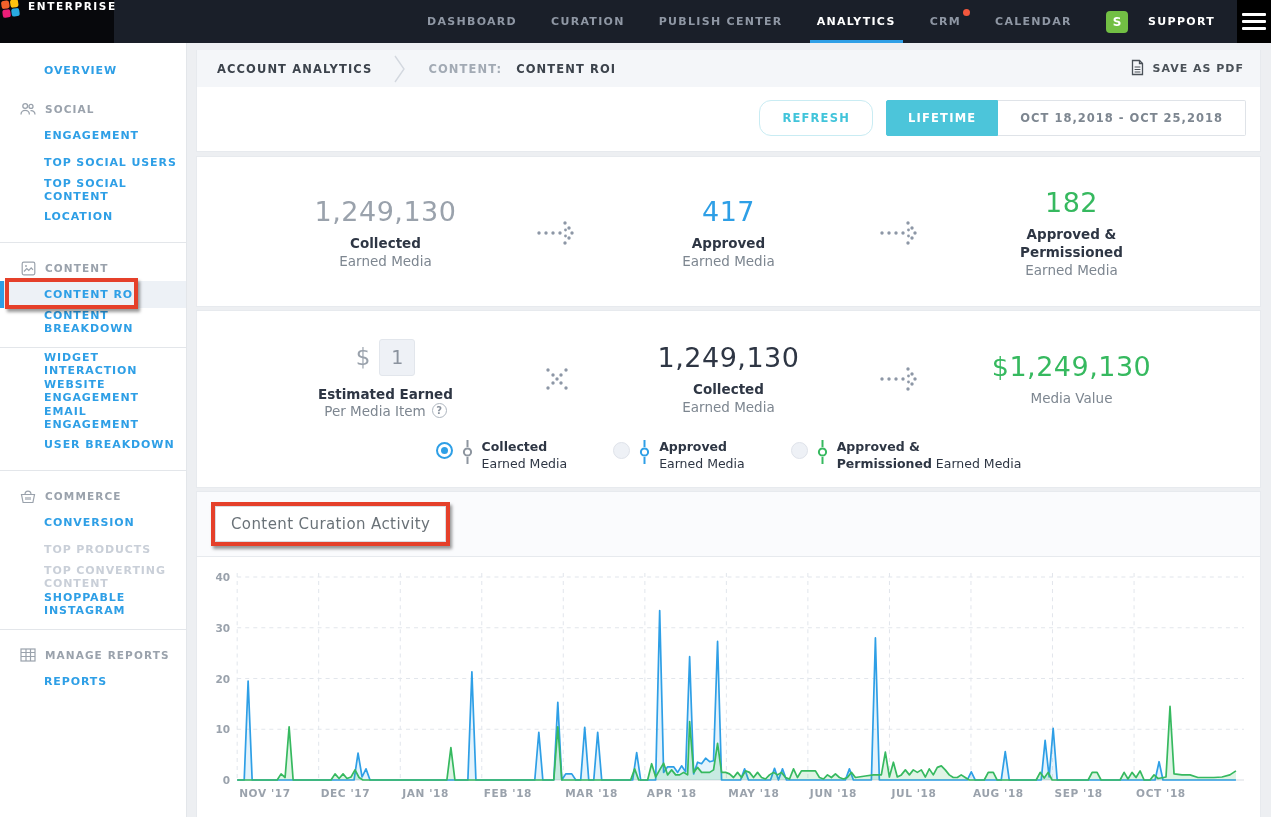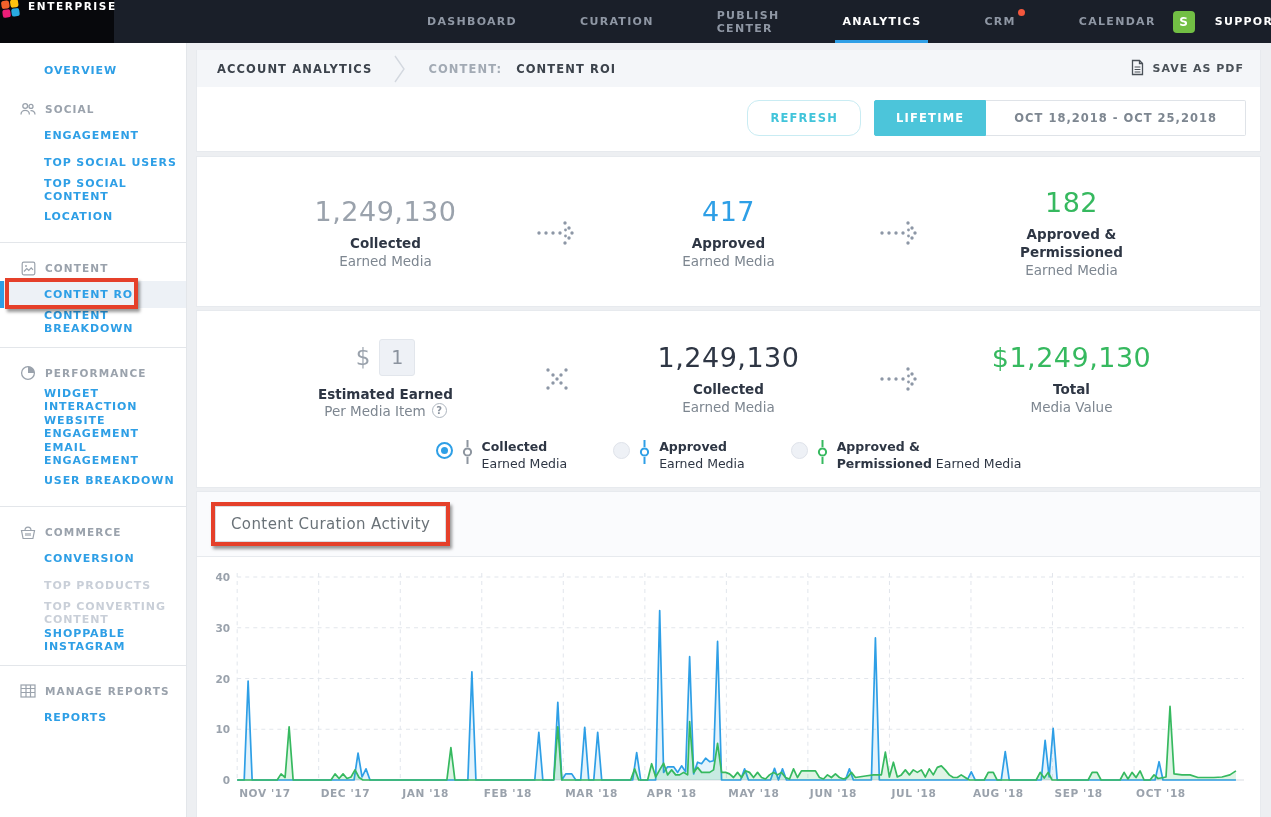--- a/index.html
+++ b/index.html
@@ -9,21 +9,21 @@
 
   
   .topnav { position:absolute; top:0; left:0; right:0; height:43px; background:#1a1f29;
             display:flex; align-items:stretch; z-index:20; }
   .brand { width:114px; background:#07080c; display:flex; align-items:flex-start; gap:9px; padding-left:2px; }
   .logo { position:relative; width:18px; height:18px; display:grid; grid-template-columns:8px 8px; grid-template-rows:8px 8px; gap:1px; transform:rotate(-8deg); }
   .logo i { border-radius:2.5px; display:block; }
   .logo i:nth-child(1){background:#f2602b;} .logo i:nth-child(2){background:#fdc30e;}
   .logo i:nth-child(3){background:#ec1e79;} .logo i:nth-child(4){background:#29aae1;}
   .brand-label { color:#fff; font-size:10.5px; font-weight:700; letter-spacing:1.6px; }
-  .nav-items { display:flex; align-items:stretch; margin-left:296px;gap:29px; }
+  .nav-items { display:flex; align-items:stretch; margin-left:296px; }
   .nav-item { position:relative; display:flex; align-items:center; padding:0 17px; color:#8f97a4;
               font-size:11px; font-weight:700; letter-spacing:1.3px; cursor:pointer; }
   .nav-item.active { color:#ffffff; }
   .nav-item.active::after { content:""; position:absolute; left:10px; right:10px; bottom:0; height:3px; background:#2e9fe6; }
   .nav-badge { position:absolute; top:9px; right:8px; width:7px; height:7px; border-radius:50%; background:#f3573d; }
   .nav-right { margin-left:auto; display:flex; align-items:center; }
   .avatar { width:22px; height:22px; border-radius:4px; background:#72bf44; color:#fff; font-size:12px;
             font-weight:700; display:flex; align-items:center; justify-content:center; margin-right:20px; cursor:pointer; }
   .support { color:#fff; font-size:11px; font-weight:700; letter-spacing:1.3px; margin-right:22px; cursor:pointer; }
   .burger { width:34px; background:#000; height:43px; display:flex; flex-direction:column; justify-content:center; gap:4px; padding:0 5px; cursor:pointer; }
@@ -55,21 +55,21 @@
   .crumb-sep { display:flex; align-items:center; }
   .crumb-section { font-size:11.5px; font-weight:700; letter-spacing:1.1px; color:#a2aab4; }
   .crumb-page { font-size:11.5px; font-weight:700; letter-spacing:1.1px; color:#3c434c; margin-left:-8px; }
   .save-pdf { margin-left:auto; display:flex; align-items:center; gap:7px; background:none; border:none;
               font-family:inherit; font-size:11px; font-weight:700; letter-spacing:1px; color:#4a5158; cursor:pointer; }
   .toolbar-row { display:flex; justify-content:flex-end; align-items:center; gap:13px; padding:13px 14px 15px 14px; background:#fff; }
   .btn { font-family:inherit; font-size:11.5px; font-weight:700; letter-spacing:1.2px; cursor:pointer; }
   .btn-refresh { background:#fff; color:#41c4da; border:1px solid #c9ecf3; padding:10px 22px; border-radius:12px; }
   .range-group { display:flex; }
   .btn-lifetime { background:#4cc5da; color:#fff; border:1px solid #4cc5da; padding:10px 21px; border-radius:2px 0 0 2px; }
-  .btn-daterange { background:#fff; color:#7d8690; border:1px solid #dfe3e8; border-left:none; padding:10px 28px; border-radius:0 2px 2px 0; letter-spacing:1px; }
+  .btn-daterange { background:#fff; color:#7d8690; border:1px solid #dfe3e8; border-left:none; padding:10px 22px; border-radius:0 2px 2px 0; letter-spacing:1px; }
 
   
   .funnel-panel { margin-top:4px; display:flex; align-items:center; padding:30px 40px 26px 40px; }
   .stat { flex:1; text-align:center; }
   .stat-value { font-size:27px; font-weight:400; letter-spacing:0.5px; margin-bottom:7px; }
   .stat-value.gray { color:#9aa2ac; } .stat-value.blue { color:#2e9fe6; }
   .stat-value.green { color:#36b95f; } .stat-value.dark { color:#2e3644; }
   .stat-label { font-size:13.5px; color:#2e3644; line-height:1.35; }
   .stat-label b { font-weight:700; }
   .stat-sub { font-size:13.5px; color:#7d8690; line-height:1.35; }
@@ -193,29 +193,20 @@
         <span>CONTENT</span>
       </div>
       <div class="side-item active">
         <span>CONTENT ROI</span>
         <div class="ann-overlay"></div>
       </div>
       <div class="side-item">
         <span>CONTENT BREAKDOWN</span>
       </div>
       <div class="side-divider"></div>
-      <div class="side-header">
-        <span class="side-icon">
-          <svg width="16" height="16" viewBox="0 0 16 16">
-            <circle cx="8" cy="8" r="6.4" fill="none" stroke="#9aa2ac" stroke-width="1.3"></circle>
-            <path d="M8 8V1.6A6.4 6.4 0 0 1 14.4 8z" fill="#9aa2ac"></path>
-          </svg>
-        </span>
-        <span>PERFORMANCE</span>
-      </div>
       <div class="side-item">
         <span>WIDGET INTERACTION</span>
       </div>
       <div class="side-item">
         <span>WEBSITE ENGAGEMENT</span>
       </div>
       <div class="side-item">
         <span>EMAIL ENGAGEMENT</span>
       </div>
       <div class="side-item">
@@ -395,21 +386,20 @@
                 <circle cx="36" cy="15" r="1.7"></circle>
                 <circle cx="33" cy="20" r="1.7"></circle>
                 <circle cx="29" cy="25" r="1.7"></circle>
                 <circle cx="29.5" cy="12" r="1.4"></circle>
                 <circle cx="29.5" cy="18" r="1.4"></circle>
               </g>
             </svg>
         </div>
         <div class="stat">
           <div class="stat-value green">$1,249,130</div>
-          <div class="stat-label"><b>Total</b></div>
           <div class="stat-sub">Media Value</div>
         </div>
       </div>
       <div class="options-row" id="radio-row">
           <label class="opt-item">
             <span class="radio checked"></span>
             <span class="marker"><svg width="11" height="24" viewBox="0 0 11 24">
                 <g stroke="#8d959f" stroke-width="2" fill="#fff">
                   <line x1="5.5" y1="0" x2="5.5" y2="7"></line>
                   <circle cx="5.5" cy="12" r="3.6"></circle>

